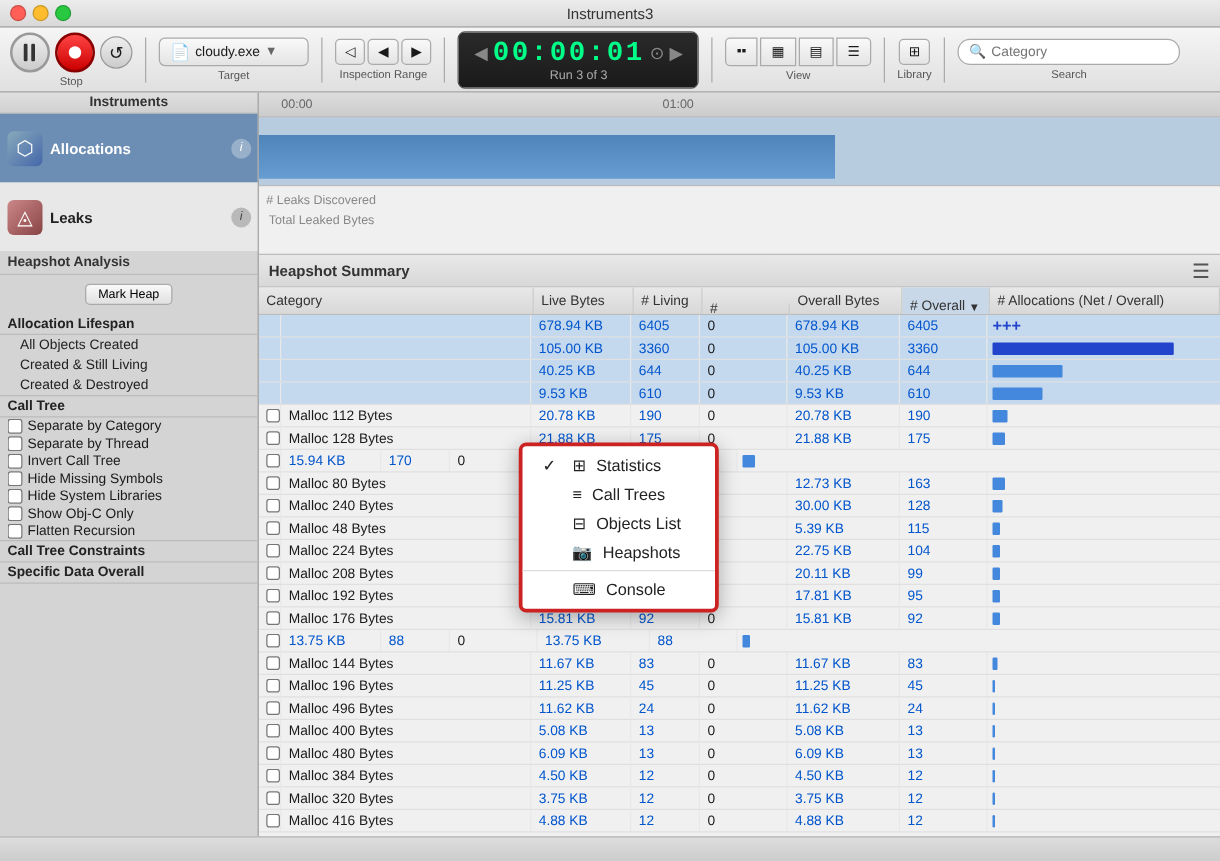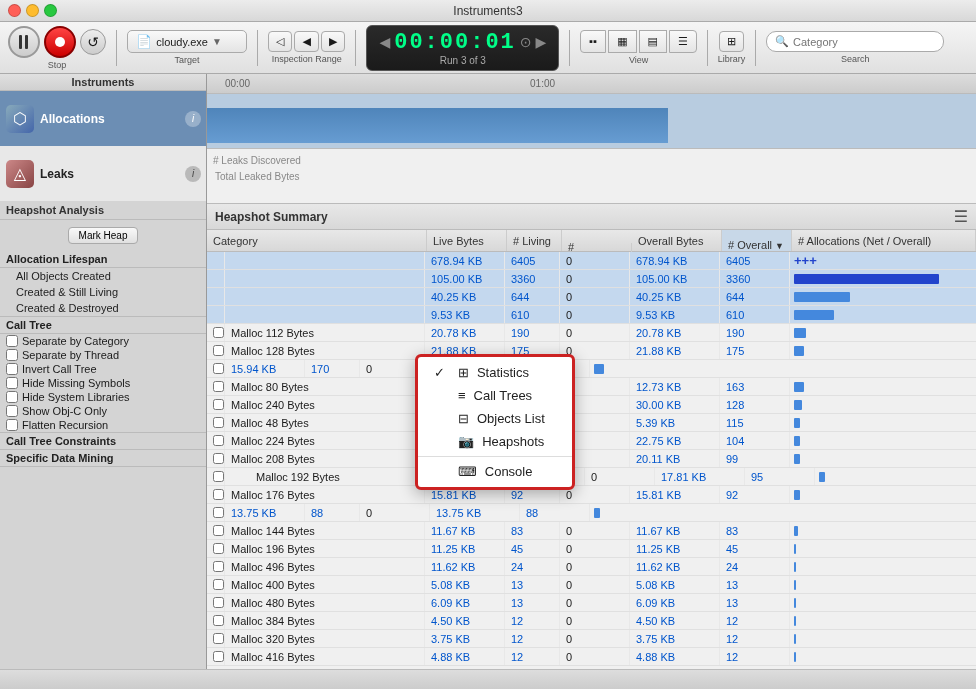--- a/index.html
+++ b/index.html
@@ -488,21 +488,21 @@
         <div class="checkbox-item">
           <input type="checkbox" style="">
           <span>Show Obj-C Only</span>
         </div>
         <div class="checkbox-item">
           <input type="checkbox" style="">
           <span>Flatten Recursion</span>
         </div>
 
         <div style="padding:2px 6px;font-size:11px;font-weight:700;color:#222;border-bottom:1px solid #bbb;border-top:1px solid #bbb;">Call Tree Constraints</div>
-        <div style="padding:2px 6px;font-size:11px;font-weight:700;color:#222;border-bottom:1px solid #bbb;">Specific Data Mining</div>
+        <div style="padding:2px 6px;font-size:11px;font-weight:700;color:#222;border-bottom:1px solid #bbb;">Specific Data Overall</div>
       </div>
     </div>
 
     <div class="right-panel">
 
       <div style="display:flex;flex-direction:column;">
 
         <div style="height:20px;background:linear-gradient(to bottom,#ddd,#ccc);border-bottom:1px solid #bbb;display:flex;align-items:center;padding:0 8px;">
           <span style="font-size:10px;color:#666;margin-left:10px;">00:00</span>
           <span style="font-size:10px;color:#666;margin-left:280px;">01:00</span>
@@ -697,21 +697,21 @@
               <div class="data-cell blue" style="width: 90px;">20.11 KB</div>
               <div class="data-cell blue" style="width: 70px;">99</div>
               <div class="bar-cell">
                 <div class="alloc-bar" style="width: 6px;"></div>
               </div>
             </div>
             <div class="data-row">
               <div class="data-cell" style="width: 18px;">
                 <input type="checkbox" style="width: 11px; height: 11px;">
               </div>
-              <div class="data-cell" style="width: 200px; margin-left: 25px;">Malloc 192 Bytes</div>
+              <div class="data-cell" style="width: 200px;">Malloc 192 Bytes</div>
               <div class="data-cell blue" style="width: 80px;">17.81 KB</div>
               <div class="data-cell blue" style="width: 55px;">95</div>
               <div class="data-cell" style="width: 70px;">0</div>
               <div class="data-cell blue" style="width: 90px;">17.81 KB</div>
               <div class="data-cell blue" style="width: 70px;">95</div>
               <div class="bar-cell">
                 <div class="alloc-bar" style="width: 6px;"></div>
               </div>
             </div>
             <div class="data-row">

